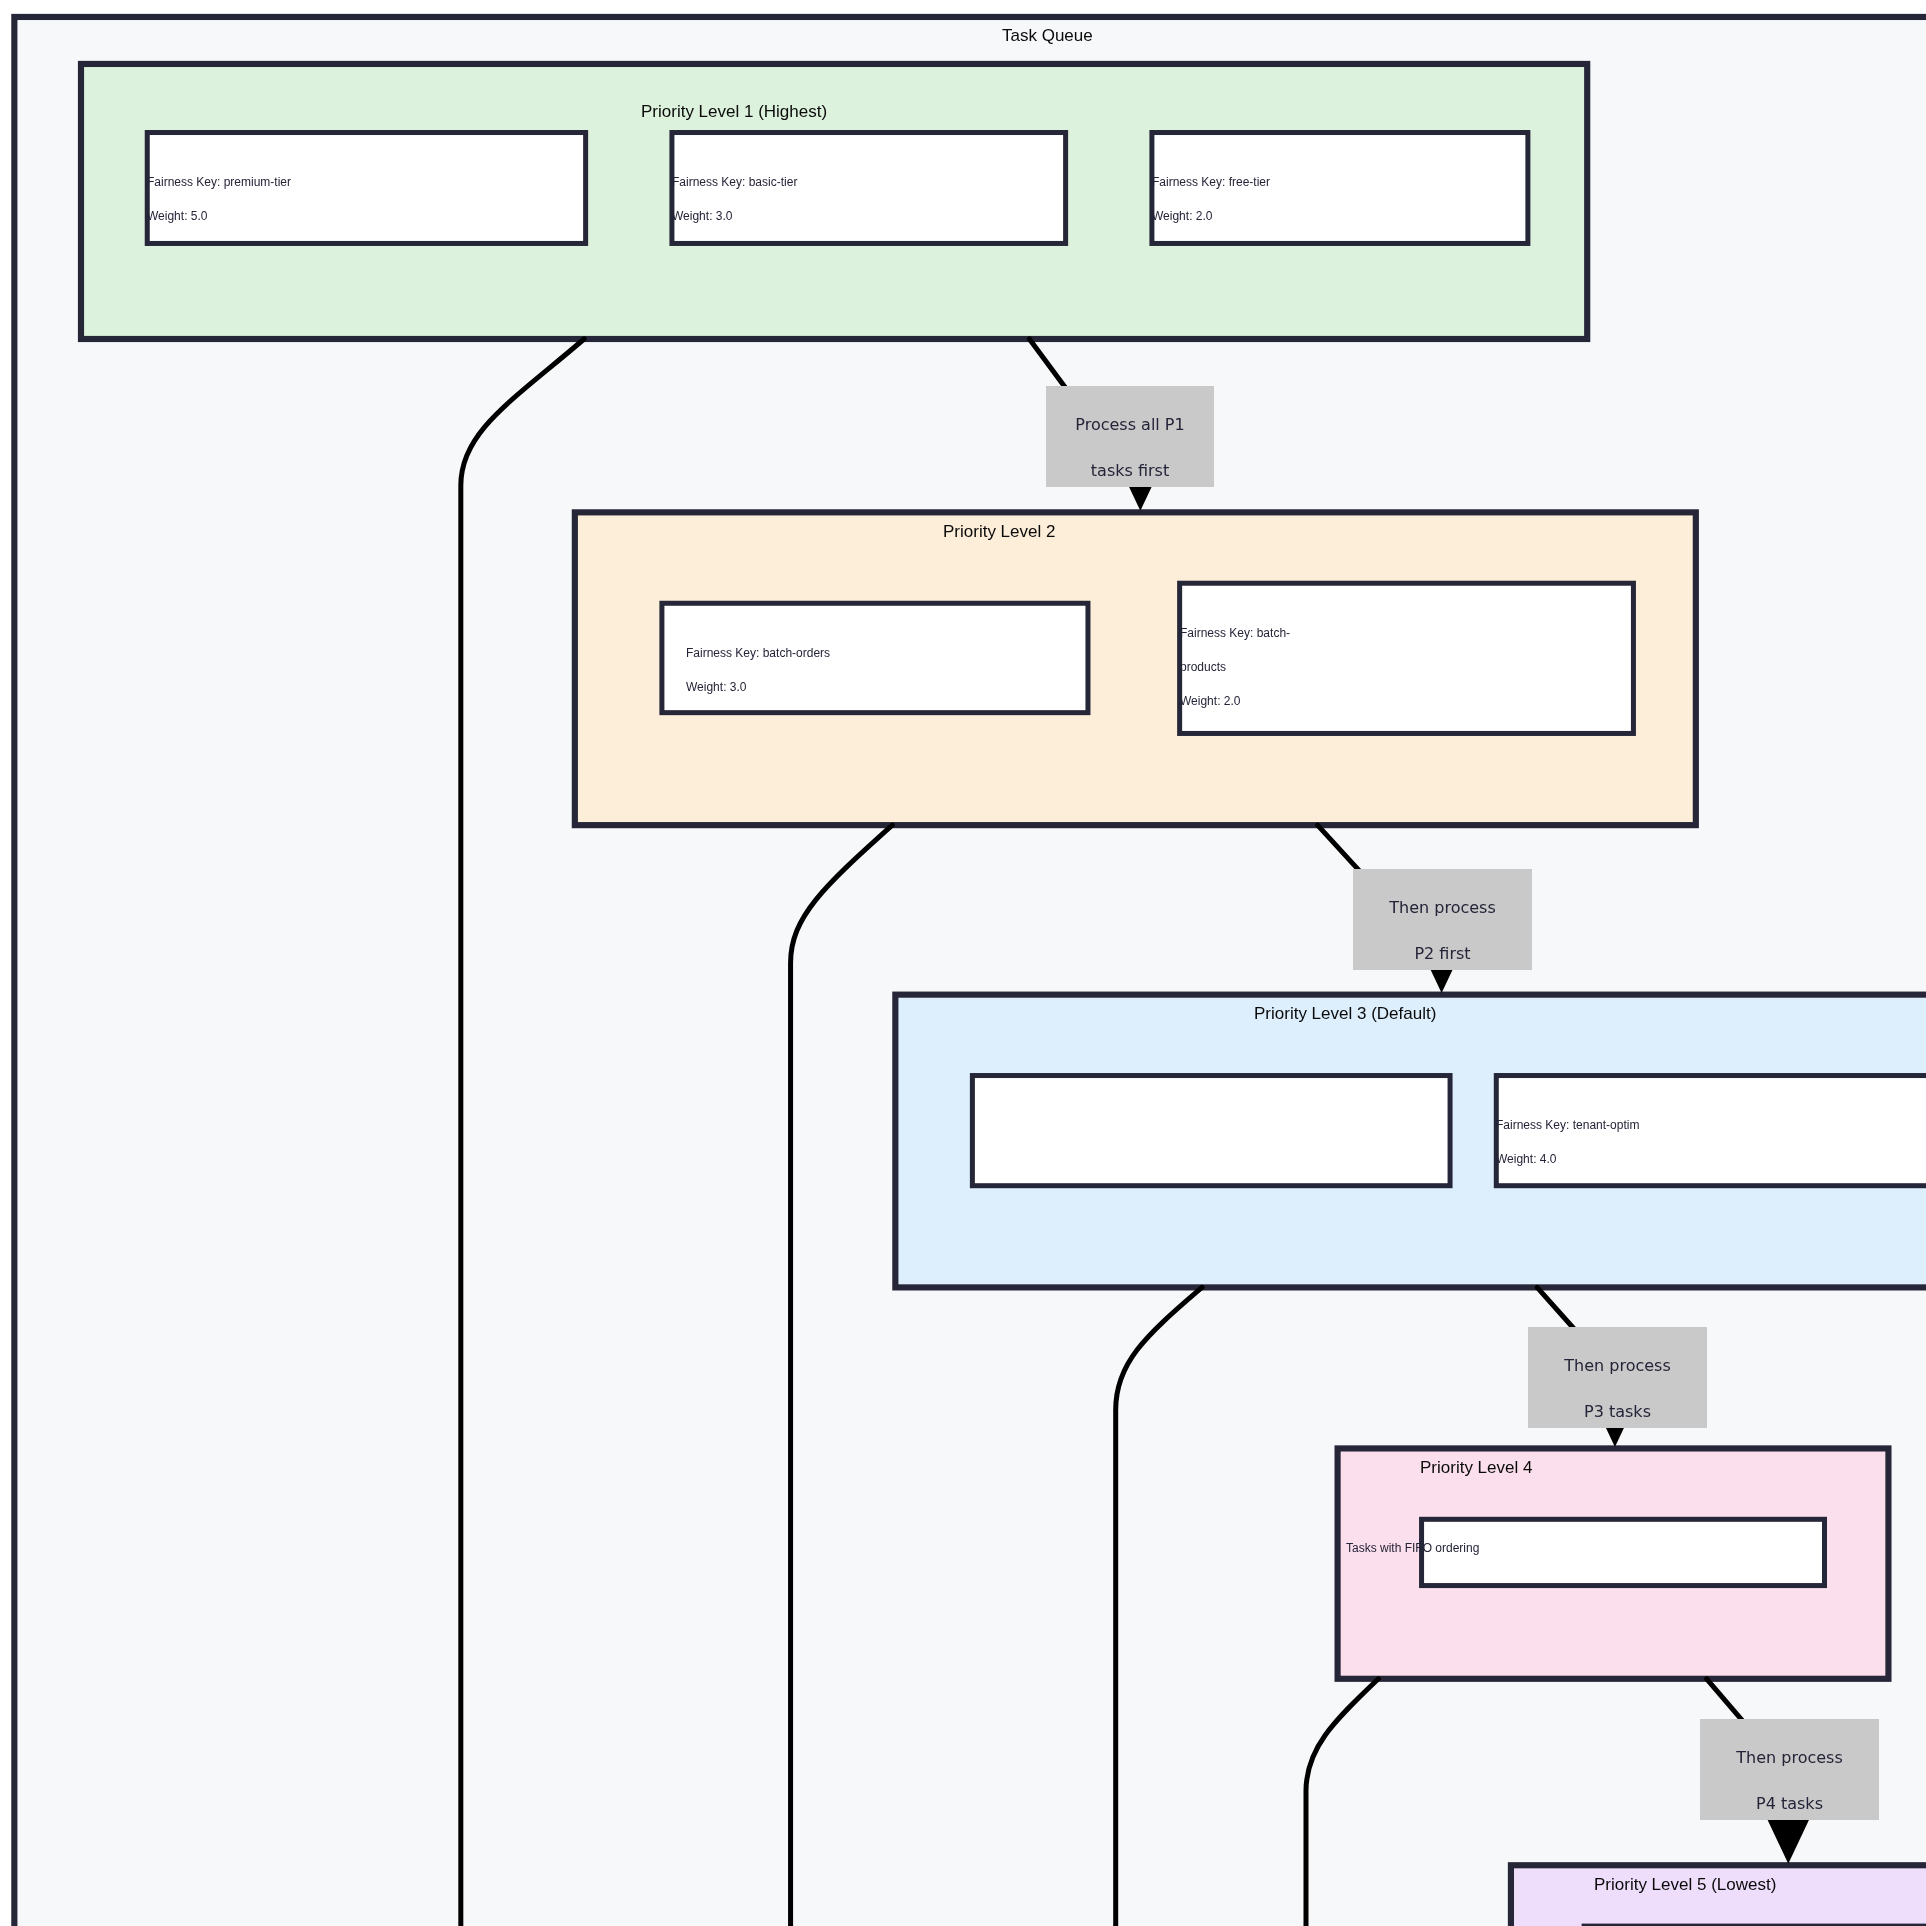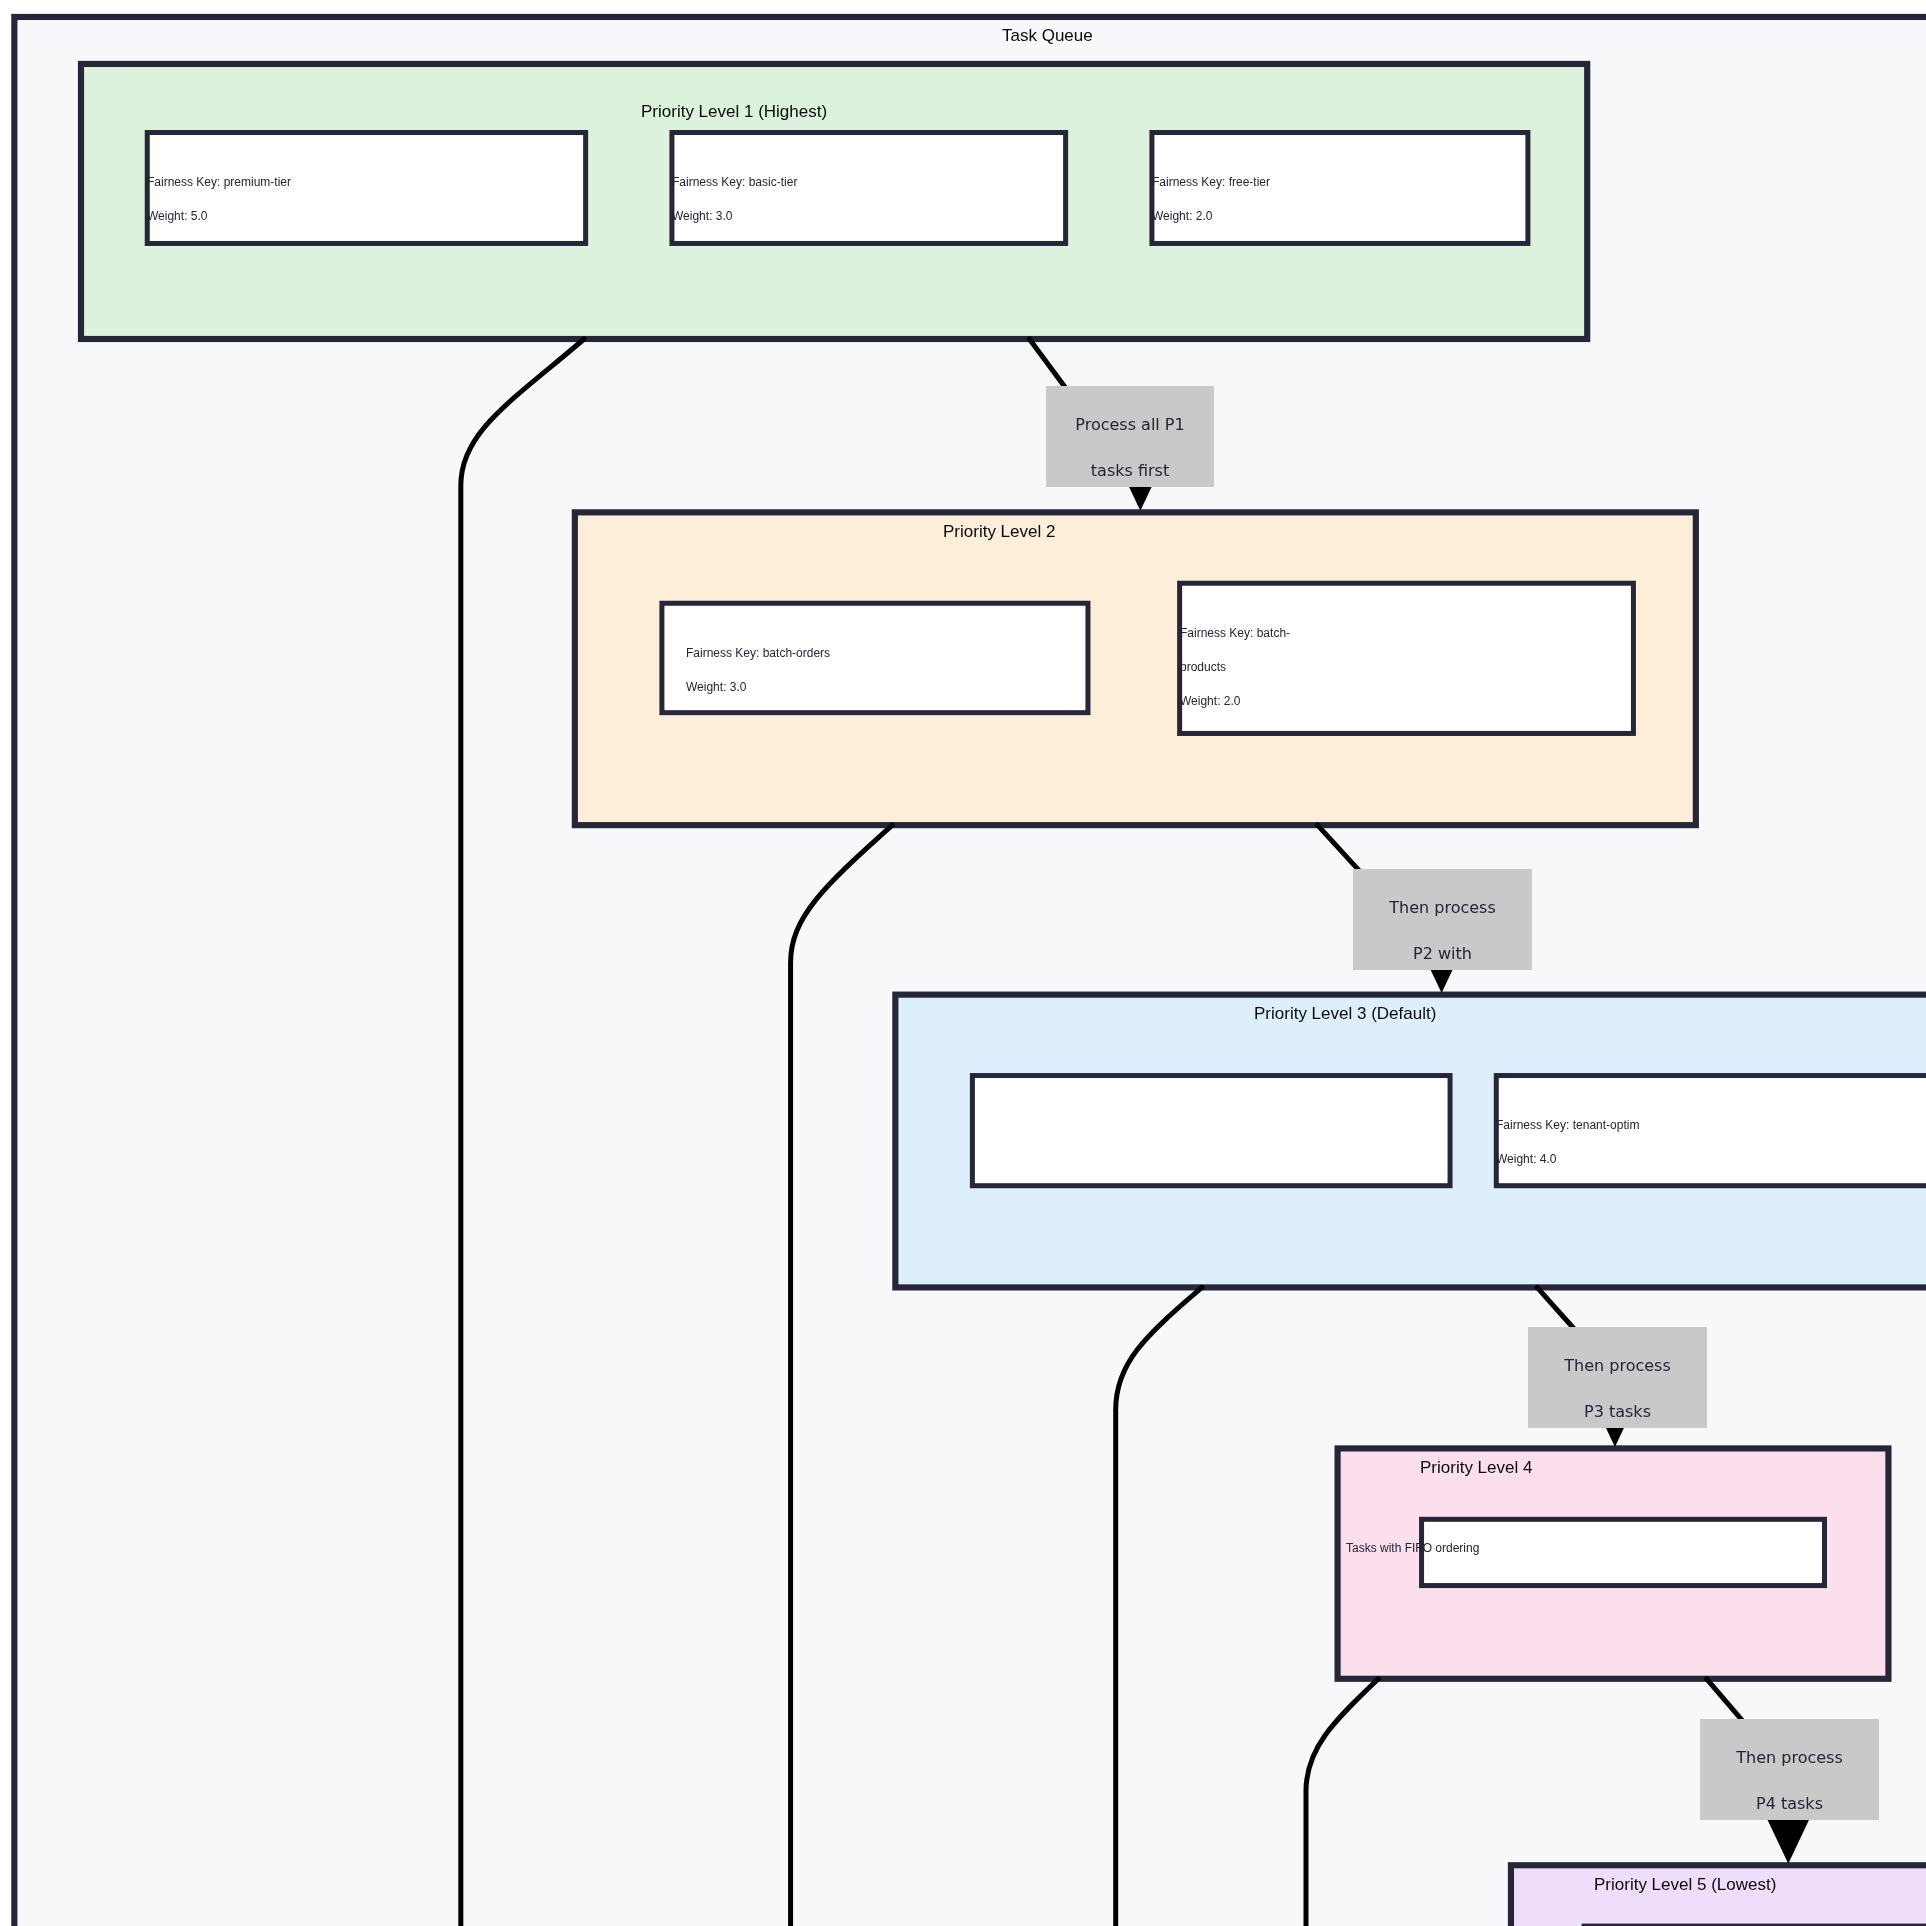--- a/index.html
+++ b/index.html
@@ -154,21 +154,21 @@
   </div>
 
   <div class="lbl node-title" style="left:1346px;top:1540px;width:403px;">Tasks with FIFO ordering</div>
 
   <div class="edge-label" style="left:1046px;top:386px;width:168px;">
     <span>Process all P1</span><br>
     <span>tasks first</span>
   </div>
   <div class="edge-label" style="left:1353px;top:869px;width:179px;">
     <span>Then process</span><br>
-    <span>P2 with</span>
+    <span>P2 first</span>
   </div>
   <div class="edge-label" style="left:1528px;top:1327px;width:179px;">
     <span>Then process</span><br>
     <span>P3 tasks</span>
   </div>
   <div class="edge-label" style="left:1700px;top:1719px;width:179px;">
     <span>Then process</span><br>
     <span>P4 tasks</span>
   </div>
 

